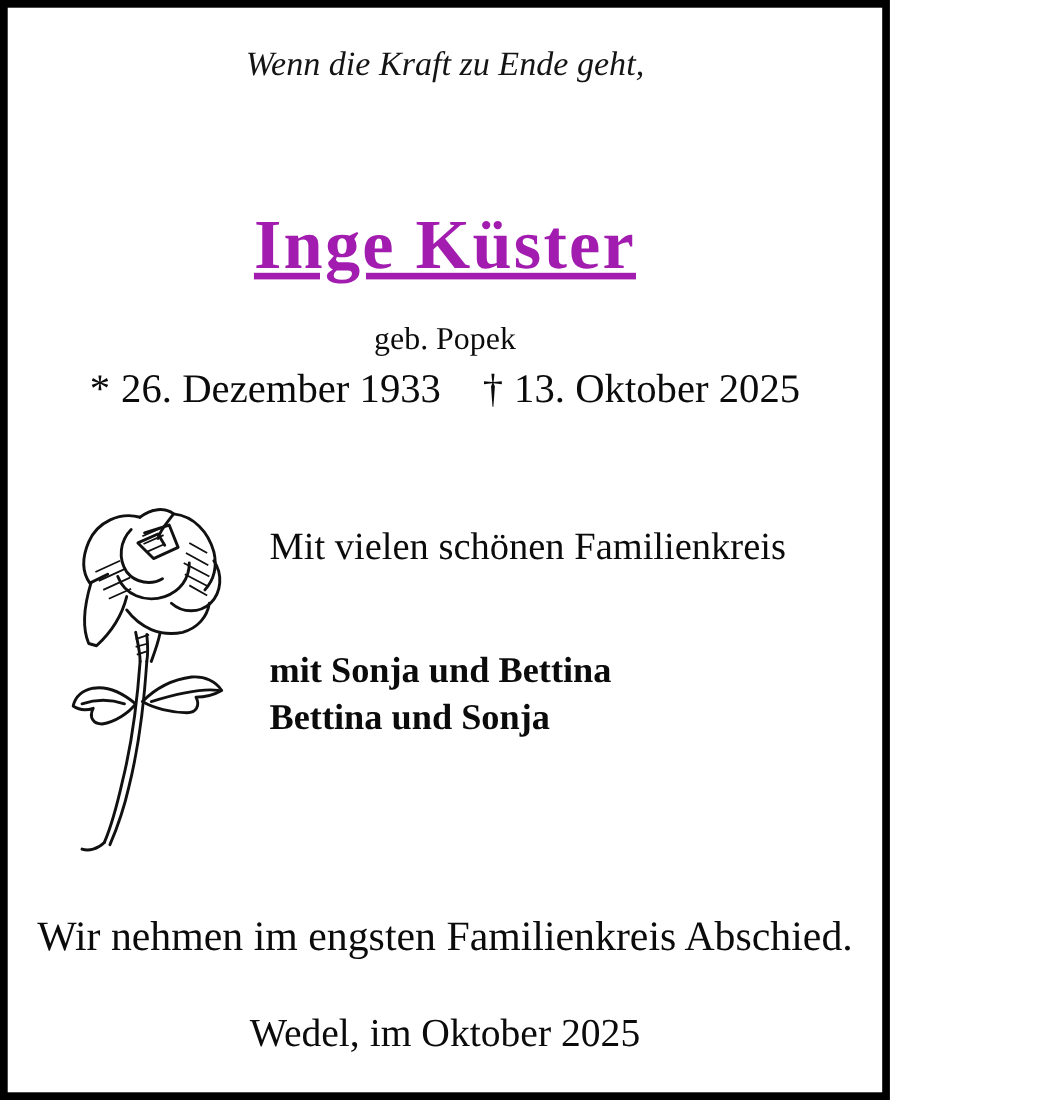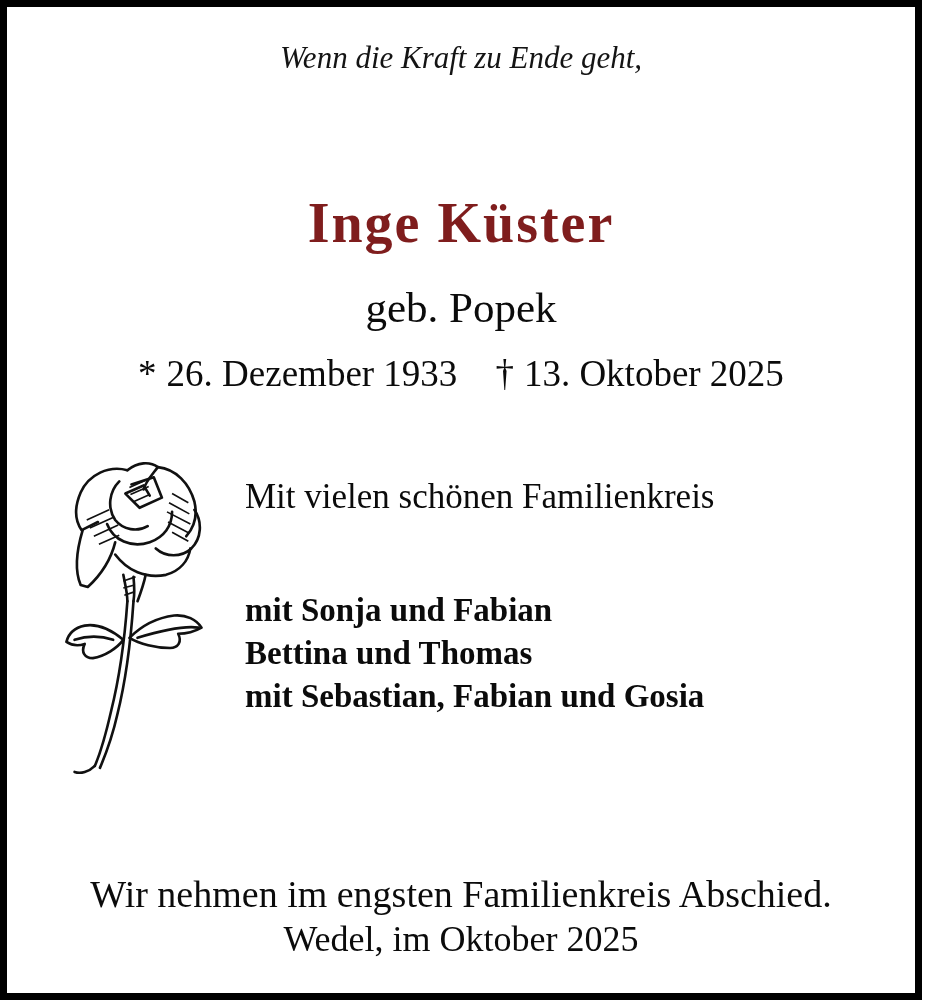--- a/index.html
+++ b/index.html
@@ -2,21 +2,21 @@
 <html><head>
 <meta charset="utf-8">
 <style>
   html, body {
     margin: 0;
     padding: 0;
     background: #ffffff;
   }
   .page {
     position: relative;
-    width: 922px;
+    width: 809px;
     height: 1000px;
     box-sizing: border-box;
     background: #ffffff;
     border: 7px solid #000000;
     font-family: "Liberation Serif", "DejaVu Serif", serif;
     color: #0b0b0b;
     overflow: hidden;
   }
   .centered {
     position: absolute;
@@ -27,33 +27,34 @@
   .epigraph {
     top: 28px;
     font-style: italic;
     font-size: 31px;
     line-height: 45px;
     color: #141414;
   }
   .deceased-name {
     top: 170px;
     margin: 0;
-    font-size: 56px;
+    font-size: 64px;
     font-weight: 700;
     letter-spacing: 2px;
     line-height: 92px;
-    color: #7f1d1d;
+    color: #a21caf;
+    text-decoration: underline;
   }
   .birth-name {
     top: 280px;
-    font-size: 43px;
+    font-size: 29px;
     line-height: 42px;
   }
   .life-dates {
-    top: 344px;
+    top: 324px;
     font-size: 37px;
     line-height: 46px;
   }
   .life-dates .death-part {
     margin-left: 38px;
   }
   .life-dates .symbol {
     margin-right: 10px;
   }
   .rose-wrap {
@@ -74,21 +75,21 @@
   .mourners {
     position: absolute;
     left: 238px;
     top: 582px;
     font-size: 33px;
     line-height: 43px;
     font-weight: 700;
     white-space: nowrap;
   }
   .farewell {
-    top: 864px;
+    top: 822px;
     font-size: 38px;
     line-height: 46px;
     text-align: center;
   }
   .place-date {
     top: 910px;
     font-size: 36px;
     line-height: 44px;
     text-align: center;
   }
@@ -159,22 +160,21 @@
         <path d="M56 122 l12 -4 M56 129 l11 -3 M57 136 l9 -3"></path>
       </g>
     </svg>
   </div>
 
   <div class="tribute">
     <div>Mit vielen schönen Familienkreis</div>
   </div>
 
   <div class="mourners">
-    <div>mit Sonja und Fabian</div>
-    <div>Bettina und Thomas</div>
-    <div>mit Sebastian, Fabian und Gosia</div>
+    <div>mit Sonja und Bettina</div>
+    <div>Bettina und Sonja</div>
   </div>
 
   <div class="centered farewell">Wir nehmen im engsten Familienkreis Abschied.</div>
 
   <div class="centered place-date">Wedel, im Oktober 2025</div>
 
 </div>
 
 </body></html>

